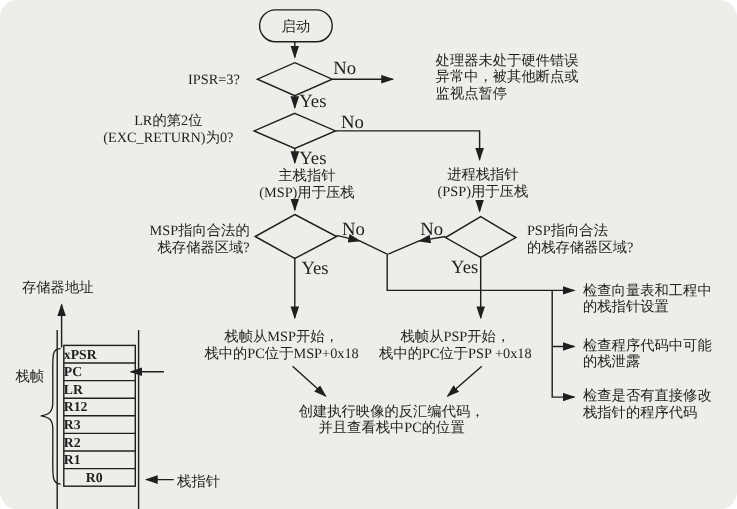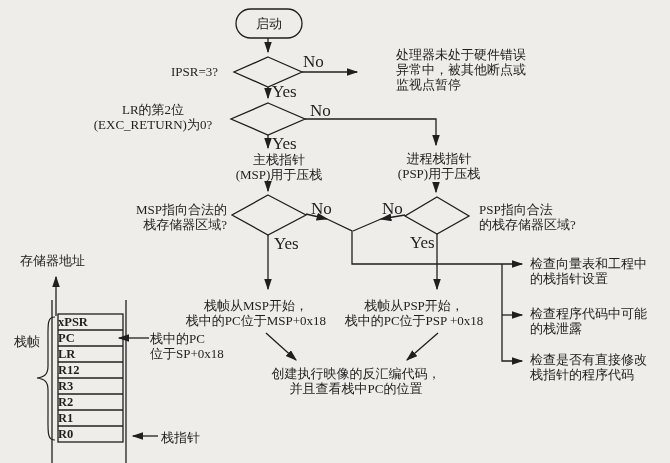--- a/index.html
+++ b/index.html
@@ -1,20 +1,21 @@
 <!DOCTYPE html>
 <html><head>
 <meta charset="utf-8">
 <style>
   html,body { margin:0; padding:0; }
   .fig {
     position:relative; width:670px; height:463px;
     background:#efede9; overflow:hidden;
     --ink:#1f1f1f;
     font-family:"Liberation Serif","DejaVu Serif",serif;
+    border-radius:16px;
   }
   .fig svg { position:absolute; left:0; top:0; color:var(--ink); }
   .t {
     position:absolute; color:var(--ink);
     font:13px/15px "Liberation Serif","DejaVu Serif",serif;
     white-space:pre-line;
   }
   .c { transform:translateX(-50%); text-align:center; }
   .ra { text-align:right; }
   .lab { font-size:17px; }
@@ -132,19 +133,17 @@
   <div class="t" style="left:20px;top:253px;">存储器地址</div>
   <div class="t" style="left:14px;top:334px;">栈帧</div>
 
   <div class="reg" style="left:58px;top:322px;">xPSR</div>
   <div class="reg" style="left:58px;top:338px;">PC</div>
   <div class="reg" style="left:58px;top:354px;">LR</div>
   <div class="reg" style="left:58px;top:370px;">R12</div>
   <div class="reg" style="left:58px;top:386px;">R3</div>
   <div class="reg" style="left:58px;top:402px;">R2</div>
   <div class="reg" style="left:58px;top:418px;">R1</div>
-  <div class="reg" style="left:58px;top:434px;">R0</div>
+  <div class="reg" style="left:58px;top:434px;padding-left:20px;">R0</div>
 
-  <div class="t" style="left:150px;top:331px;">栈中的PC
-位于SP+0x18</div>
   <div class="t" style="left:161px;top:430px;">栈指针</div>
 
 </div>
 
 </body></html>

